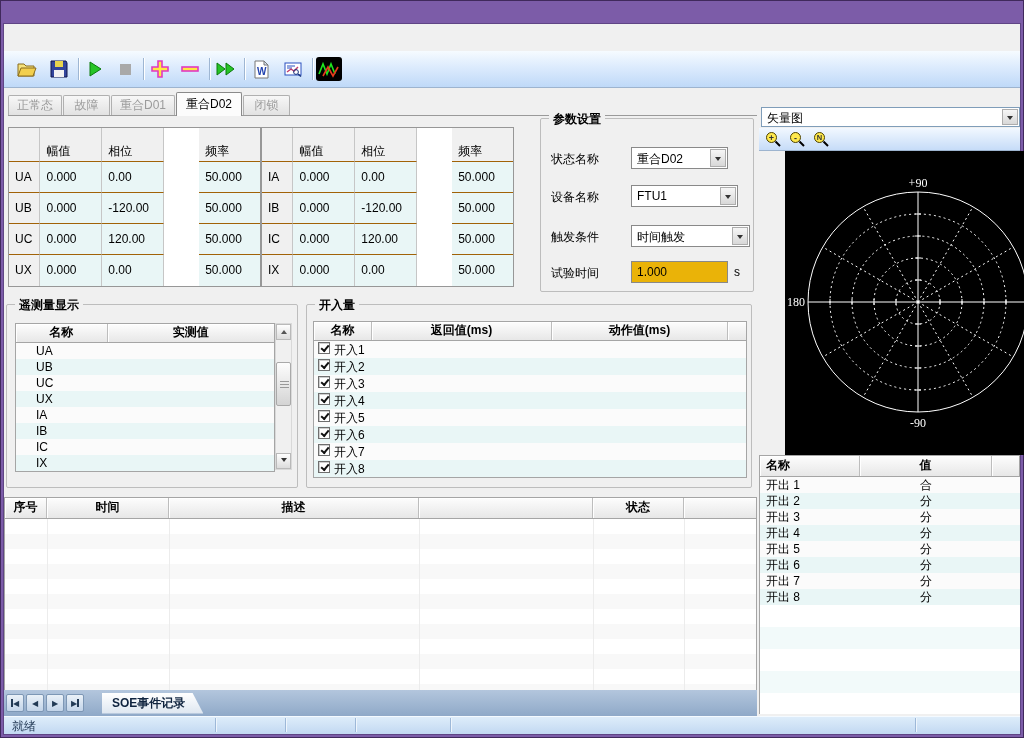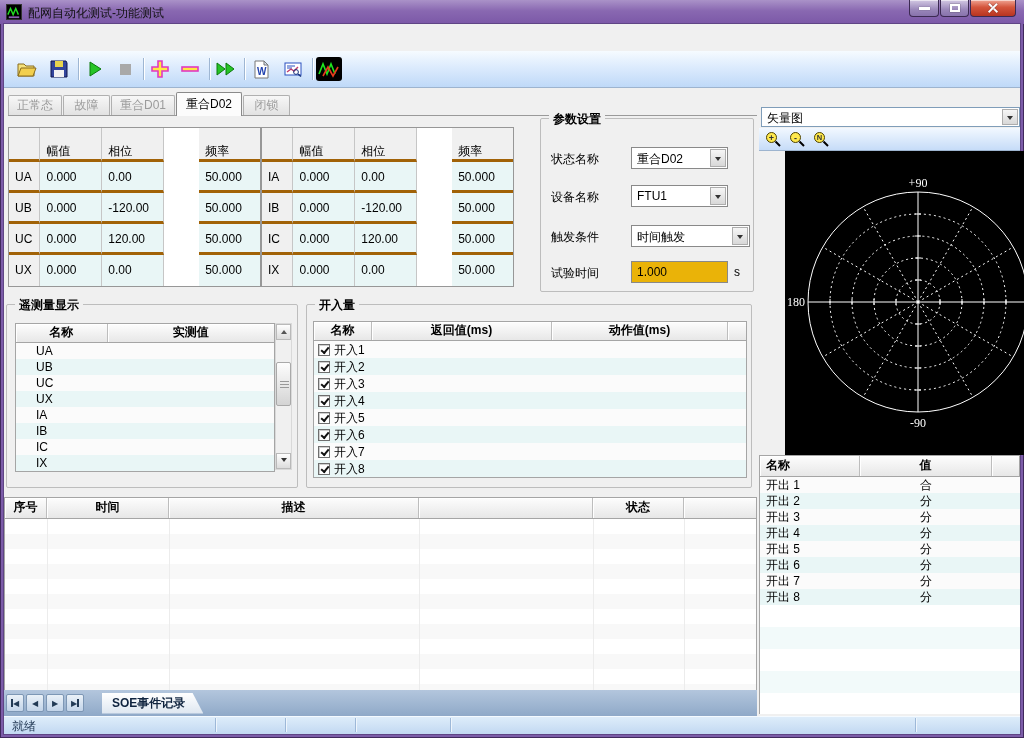--- a/index.html
+++ b/index.html
@@ -47,21 +47,21 @@
   .tabline { position:absolute; left:0; top:23px; width:749px; height:1px; background:#9a9a9a; }
   .tab { position:absolute; top:3px; height:20px; line-height:19px; text-align:center;
          background:linear-gradient(#f7f7f7,#e2e2e2); color:#9b9b9b;
          border:1px solid #b0b0b0; border-bottom:none; border-radius:2px 2px 0 0; }
   .tab.active { top:0; height:24px; line-height:23px; background:#fcfcfc; color:#000; z-index:2;
                 border-color:#8a8a8a; }
 
   
   .agrid { position:absolute; width:253px; border:1px solid #979797; background:#fff; }
   .agrid .row { display:flex; }
-  .agrid .c { border-right:1px solid #c6c6c6; border-bottom:3px solid #a16207;
+  .agrid .c { border-right:1px solid #c6c6c6; border-bottom:1px solid #a16207;
               padding-left:6px; overflow:hidden; }
   .agrid .c:last-child { border-right:none;margin-left:35px; }
   .agrid .hrow .c { height:34px; line-height:46px; background:#f0f0f0; }
   .agrid .drow .c { height:31px; line-height:30px; }
   .agrid .drow .lab { background:#f0f0f0; }
   .agrid .drow .val { background:#e9f6f6; }
   .agrid .c0{ width:36px } .agrid .c1,.agrid .c2{ width:72px } .agrid .c3{ width:71px }
   .agrid .drow:last-child .c { border-bottom:none; }
 
   
@@ -96,21 +96,21 @@
           border:1px solid #b9b9b9; display:flex; align-items:center; justify-content:center; }
   .tri-up { width:0;height:0;border:3.5px solid transparent; border-bottom:4.5px solid #555; margin-bottom:4px;}
   .sb-thumb { position:absolute; left:0; width:15px; height:44px; background:linear-gradient(#fdfdfd,#d4d4d4);
           border:1px solid #a9a9a9; border-radius:2px; }
   .sb-grip { position:absolute; left:3px; top:18px; width:9px; height:1px; background:#999;
              box-shadow:0 3px 0 #999, 0 6px 0 #999; }
 
   .itable { position:absolute; left:6px; top:16px; }
   .itable .hc { height:18px; line-height:17px; }
   .irow { height:17px; line-height:16px; display:flex; align-items:center; }
-  .irow .in { width:58px; display:flex; align-items:center; padding-left:4px; }
+  .irow .in { width:58px; display:flex; align-items:flex-start; padding-left:4px; }
   .irow .ia { width:176px; } .irow .ir { width:180px; }
   .chk { position:relative; width:12px; height:12px; background:#fff; border:1px solid #6e6e6e;
          box-shadow:inset 1px 1px 0 #cfcfcf; margin-right:4px; flex:0 0 12px; }
   .chk::after { content:""; position:absolute; left:2px; top:2px; width:6px; height:3px;
          border-left:2px solid #111; border-bottom:2px solid #111; transform:rotate(-50deg); }
 
   
   .etable { position:absolute; left:0; top:409px; width:753px; height:193px; }
   .etable .hc { height:20px; line-height:19px; }
   .ebody { position:relative; height:173px; border:1px solid #a5a5a5; border-top:none;
@@ -146,42 +146,20 @@
   .orow { height:16px; line-height:16px; }
   .orow .on { width:100px; padding-left:6px; }
   .orow .ov { width:132px; text-align:center; }
   .ofill { height:109px; background:repeating-linear-gradient(180deg,#ffffff 0 22px,#f2fafa 22px 44px); }
 </style>
 </head>
 <body>
 
 <div class="screen">
 
-  <div class="titlebar">
-    <svg class="appicon" viewBox="0 0 16 16">
-      <rect x="0" y="0" width="16" height="16" fill="#000"></rect>
-      <polyline points="1,11 4,4 7,11 10,4 13,11" fill="none" stroke="#22dd22" stroke-width="1.6"></polyline>
-      <rect x="2" y="13" width="12" height="2" fill="#8a5fb0"></rect>
-    </svg>
-    <span class="apptitle">配网自动化测试-功能测试</span>
-    <div class="wbtns">
-      <div class="wb min">
-          <span class="g-min"></span>
-        </div>
-      <div class="wb max">
-          <span class="g-max"></span>
-        </div>
-      <div class="wb close">
-          <span class="g-x">
-            <i></i>
-            <i></i>
-          </span>
-        </div>
-    </div>
-  </div>
 
   <div class="bodyarea">
 
 
     <div class="toolbar">
       <div class="tbtn" style="left:10px">
         <svg width="20" height="18" viewBox="0 0 20 18">
           <path d="M1 4 h6 l2 2 h8 v10 H1z" fill="#f5e27d" stroke="#8a6d1f"></path>
           <path d="M4 8 h15 l-3 8 H1z" fill="#f2cf4e" stroke="#8a6d1f"></path>
         </svg>
@@ -328,21 +306,21 @@
       <div class="group" style="left:536px;top:30px;width:214px;height:174px">
         <span class="glabel">参数设置</span>
         <span style="position:absolute;left:10px;top:32px">状态名称</span>
         <div class="combo" style="left:90px;top:28px;width:97px">
           <span class="cbtxt">重合D02</span>
           <span class="cbbtn">
               <span class="tri"></span>
             </span>
         </div>
         <span style="position:absolute;left:10px;top:70px">设备名称</span>
-        <div class="combo" style="left:90px;top:66px;width:97px">
+        <div class="combo" style="left:90px;top:66px;width:107px">
           <span class="cbtxt">FTU1</span>
           <span class="cbbtn">
               <span class="tri"></span>
             </span>
         </div>
         <span style="position:absolute;left:10px;top:110px">触发条件</span>
         <div class="combo" style="left:90px;top:106px;width:119px">
           <span class="cbtxt">时间触发</span>
           <span class="cbbtn">
               <span class="tri"></span>

